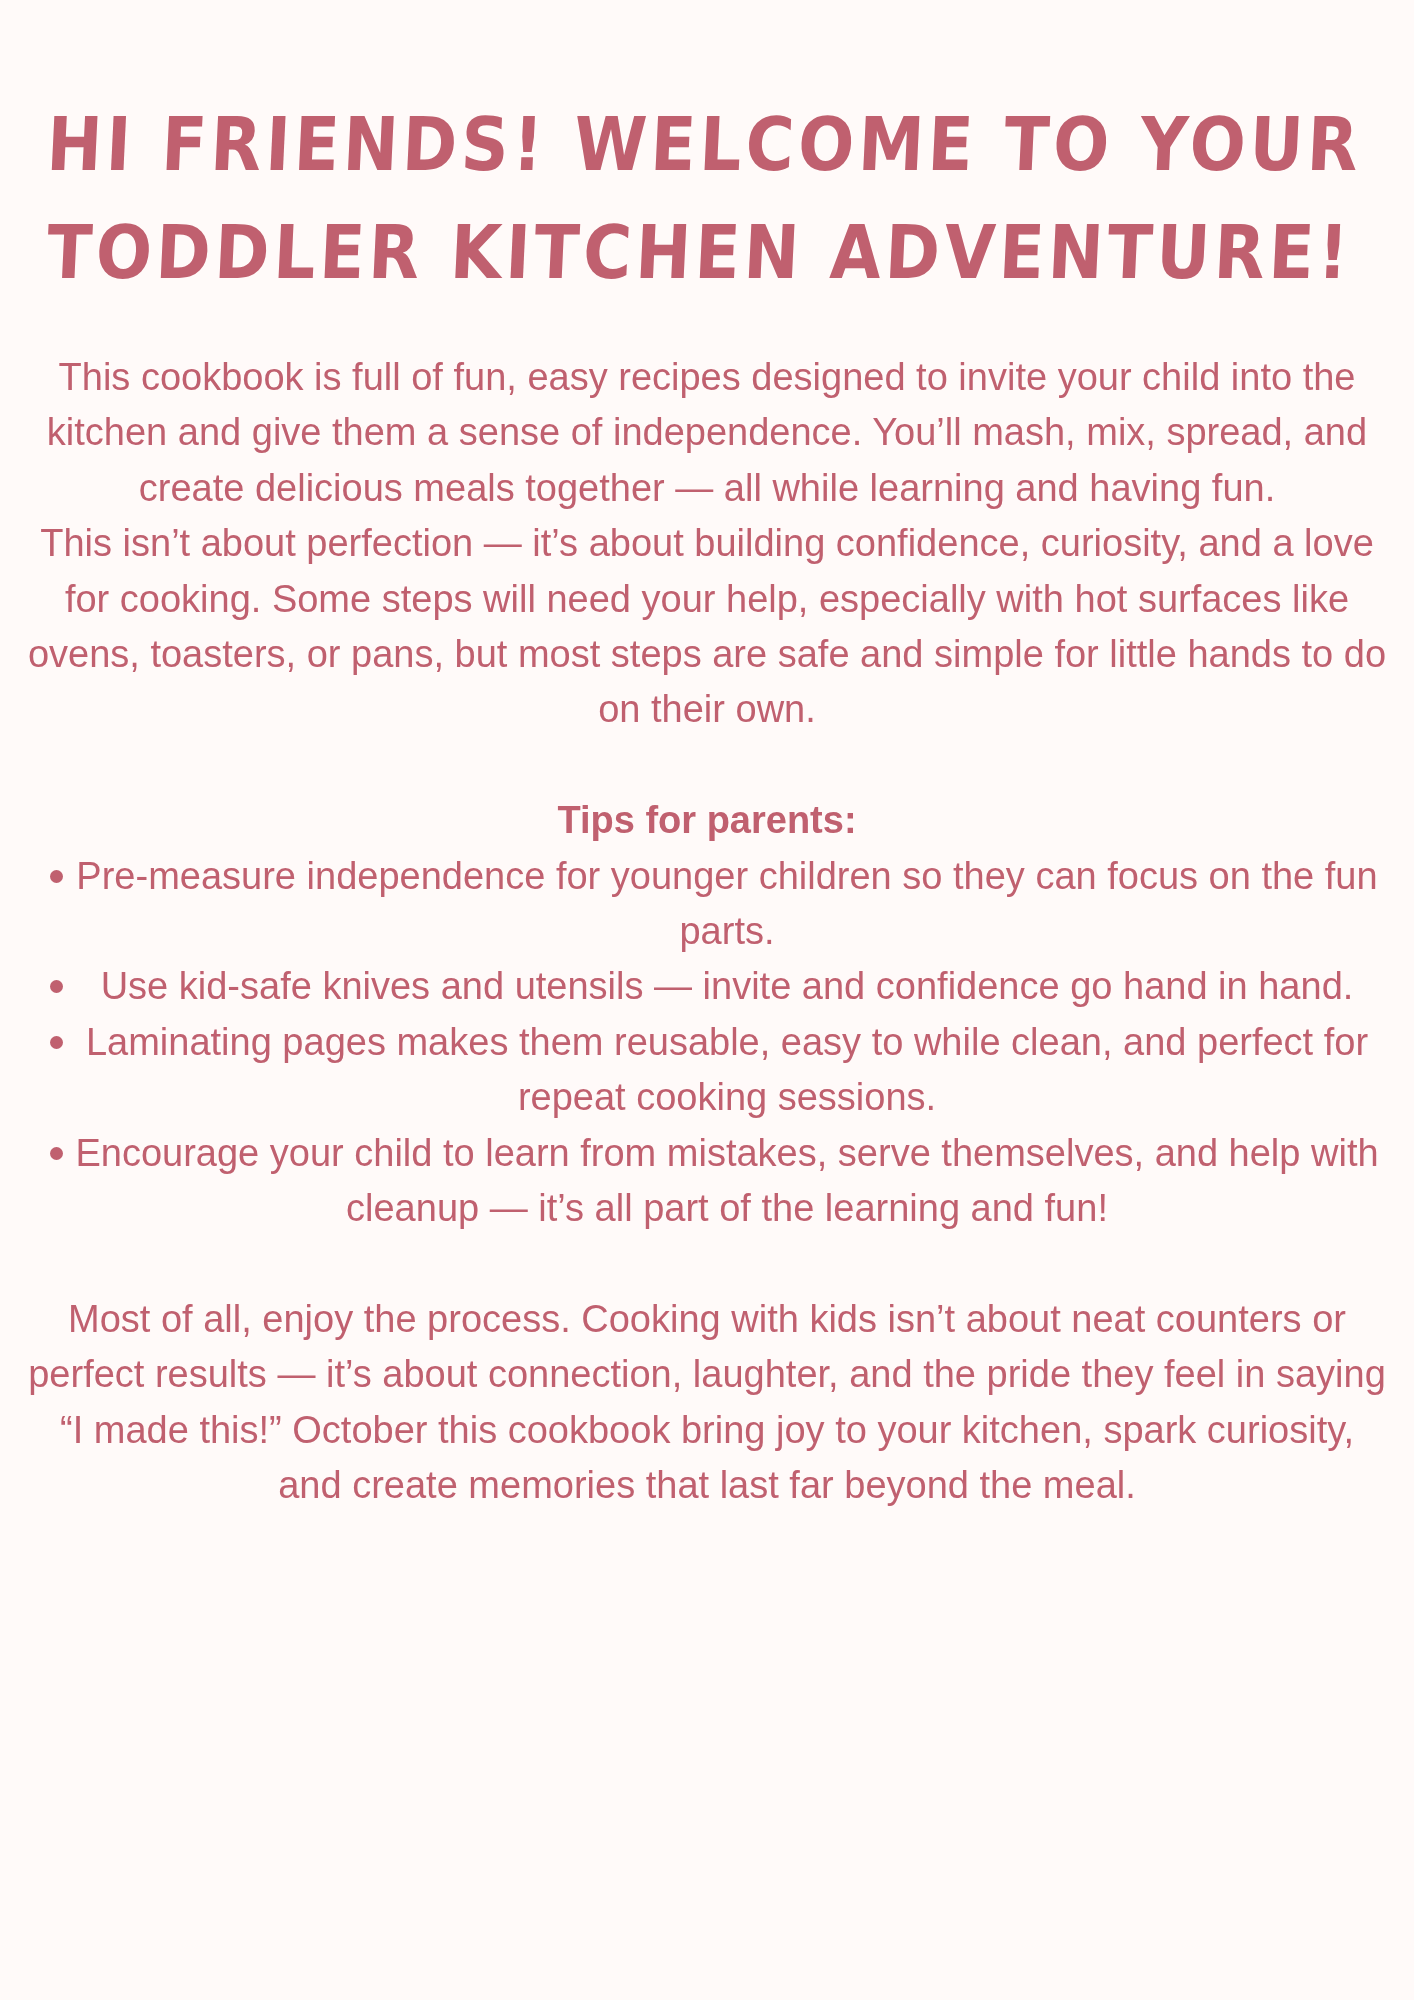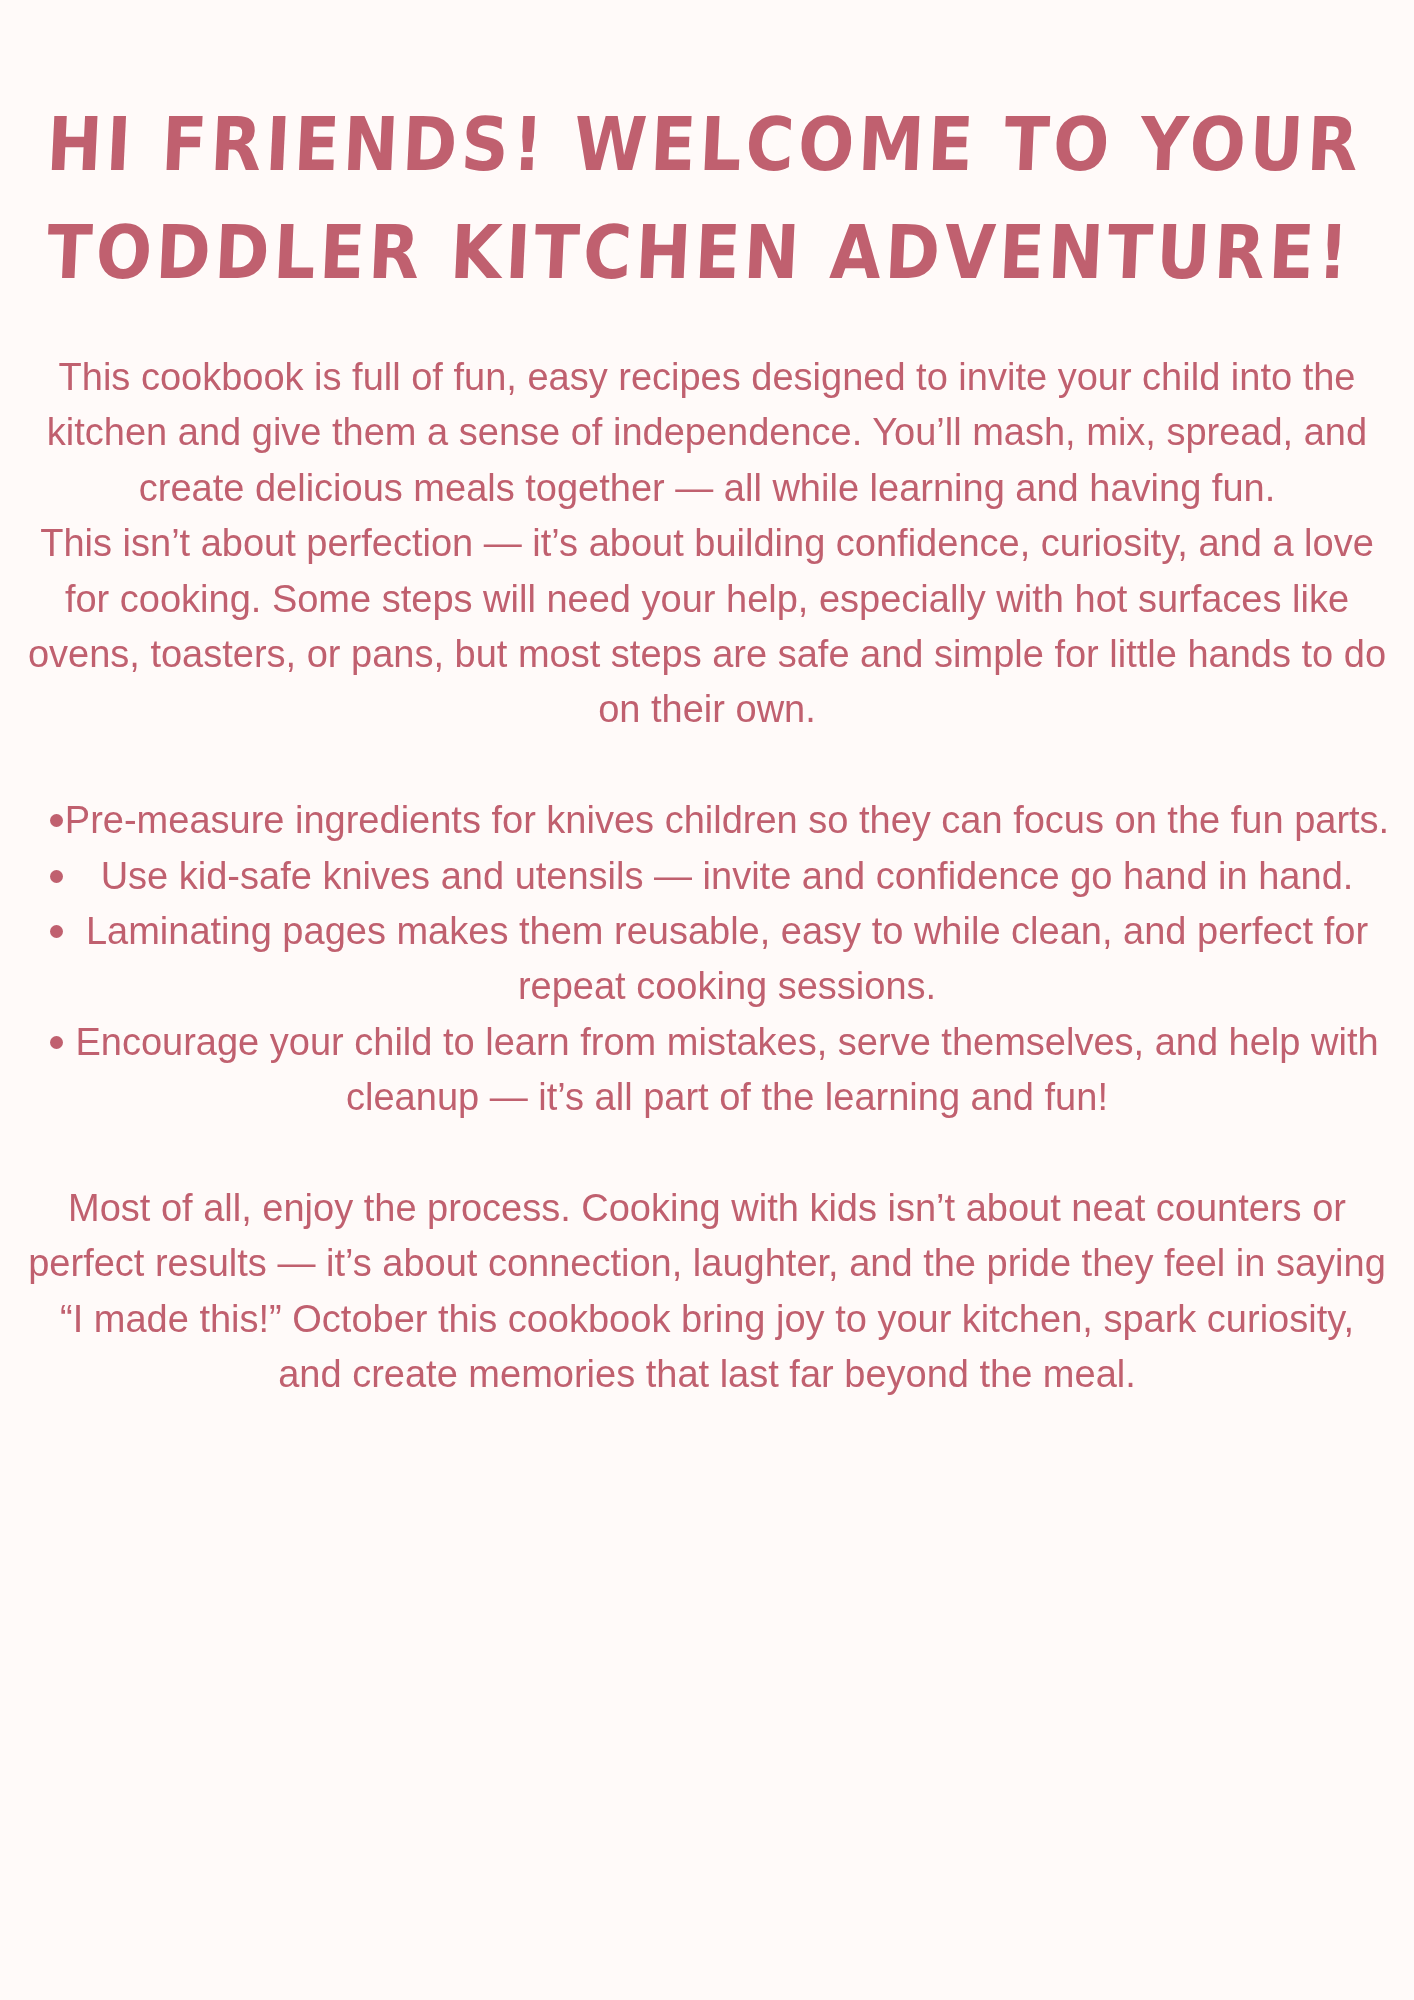--- a/index.html
+++ b/index.html
@@ -87,25 +87,26 @@
     <span class="line">Hi friends! Welcome to your</span>
     <span class="line">toddler kitchen adventure!</span>
   </h1>
 
   <div class="content">
     <p>This cookbook is full of fun, easy recipes designed to invite your child into the kitchen and give them a sense of independence. You’ll mash, mix, spread, and create delicious meals together — all while learning and having fun.</p>
     <p>This isn’t about perfection — it’s about building confidence, curiosity, and a love for cooking. Some steps will need your help, especially with hot surfaces like ovens, toasters, or pans, but most steps are safe and simple for little hands to do on their own.</p>
 
     <div class="spacer"></div>
 
+    <p class="tips-heading">Tips for parents:</p>
 
     <ul class="tips">
       <li>
         <span class="bullet"></span>
-        <span class="tip-text">Pre-measure ingredients for knives children so they can focus on the fun parts.</span>
+        <span class="tip-text">Pre-measure independence for younger children so they can focus on the fun parts.</span>
       </li>
       <li>
         <span class="bullet"></span>
         <span class="tip-text">Use kid-safe knives and utensils — invite and confidence go hand in hand.</span>
       </li>
       <li>
         <span class="bullet"></span>
         <span class="tip-text">Laminating pages makes them reusable, easy to while clean, and perfect for repeat cooking sessions.</span>
       </li>
       <li>

